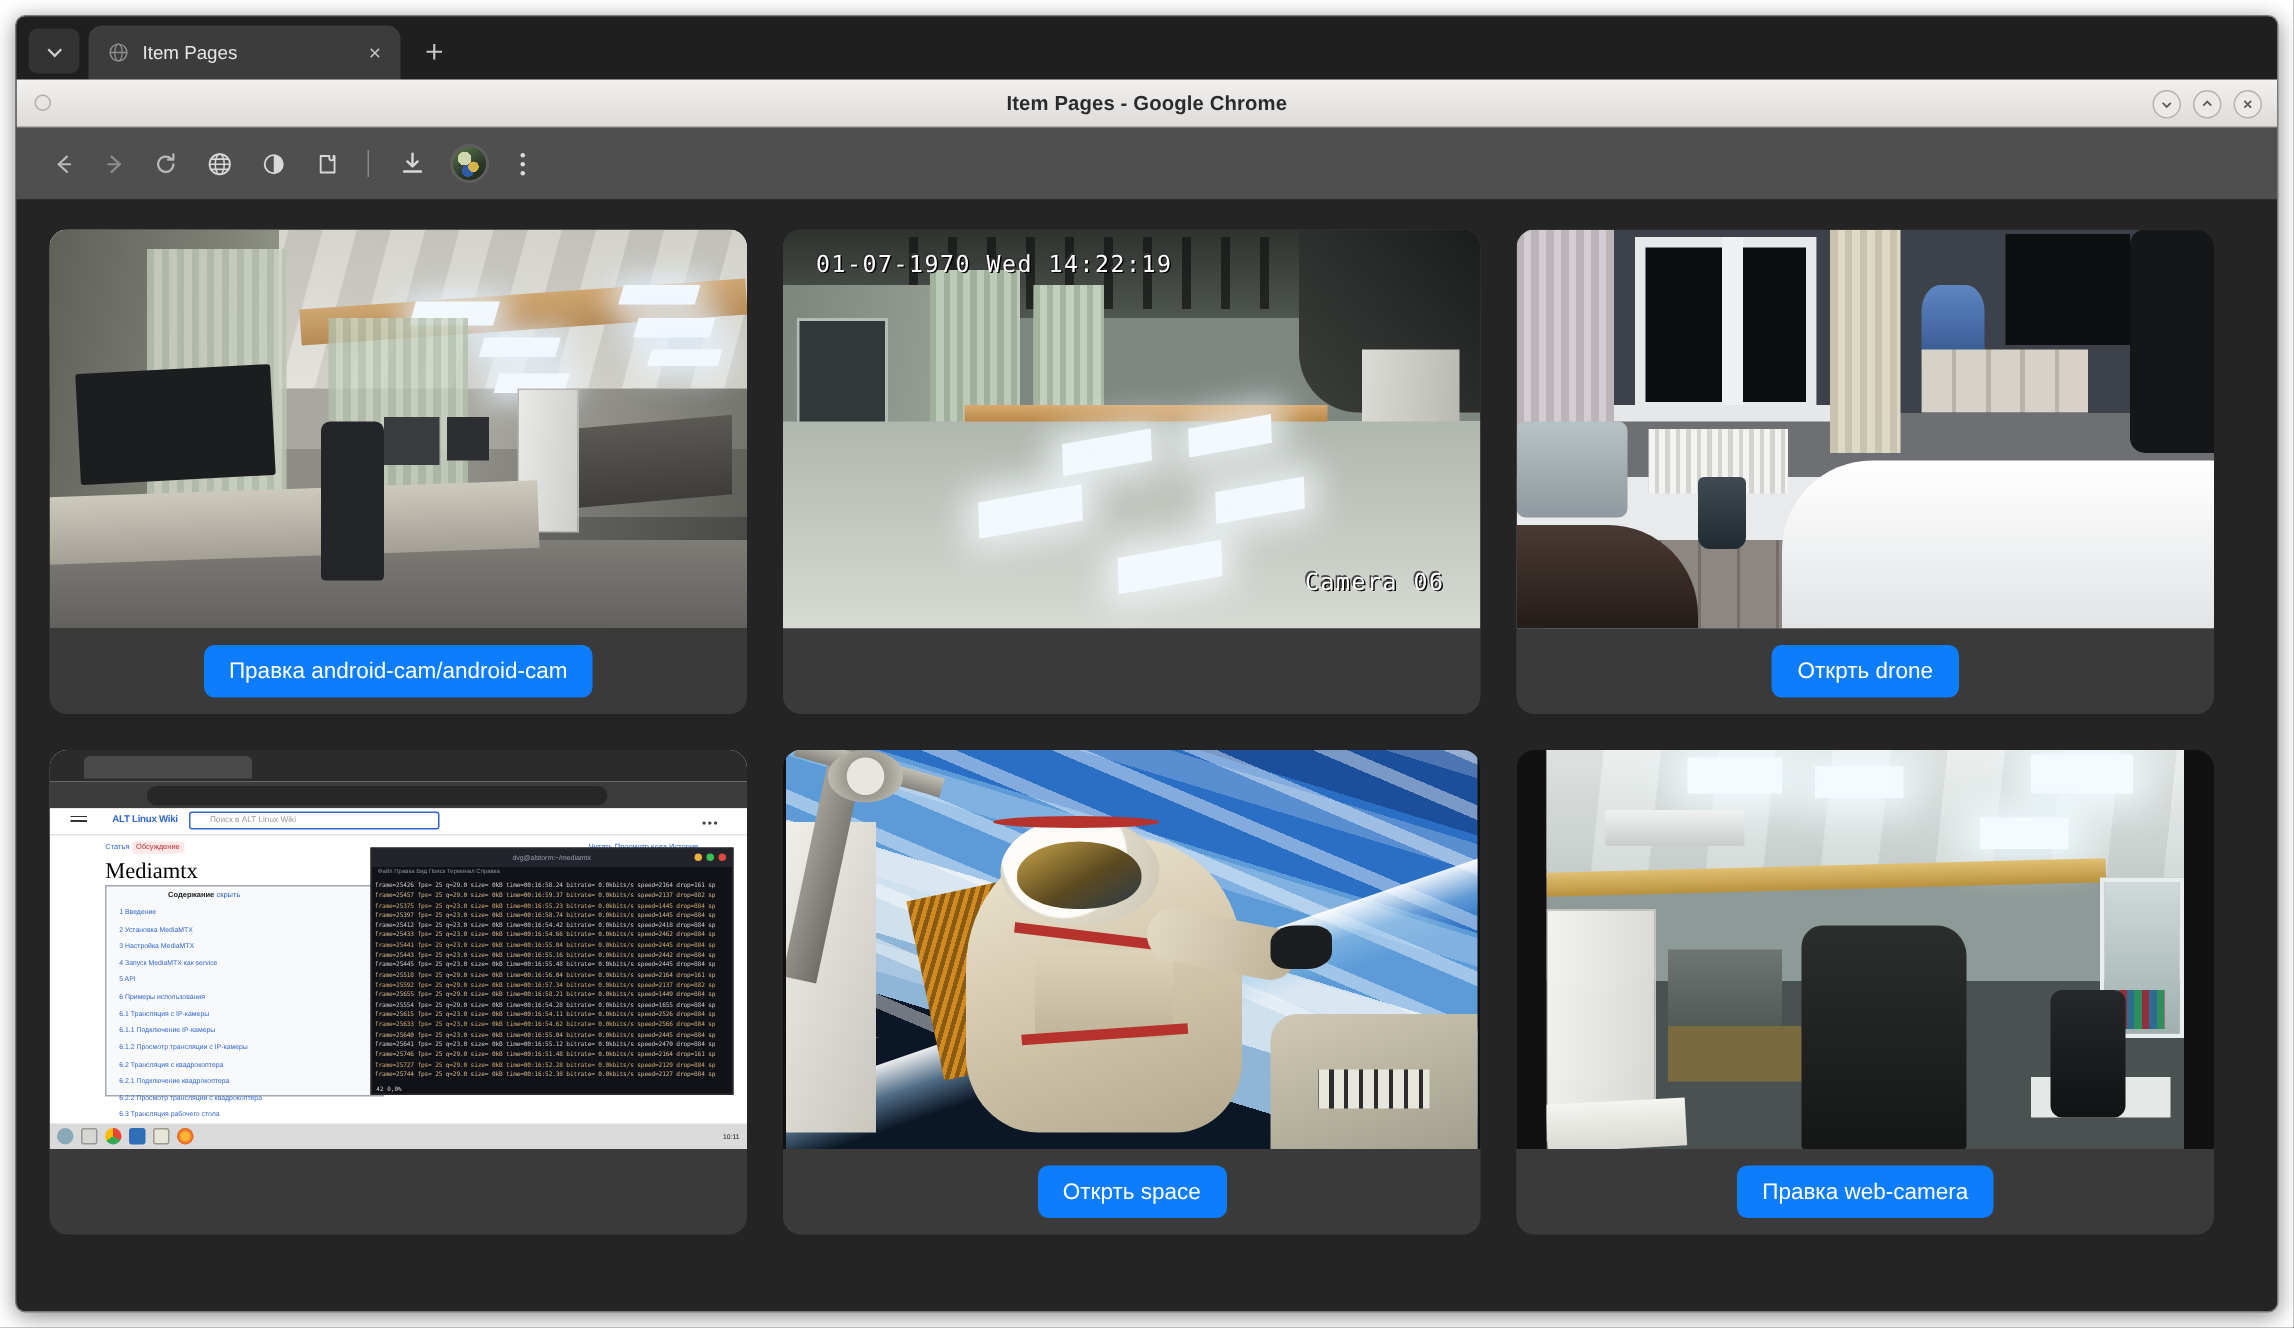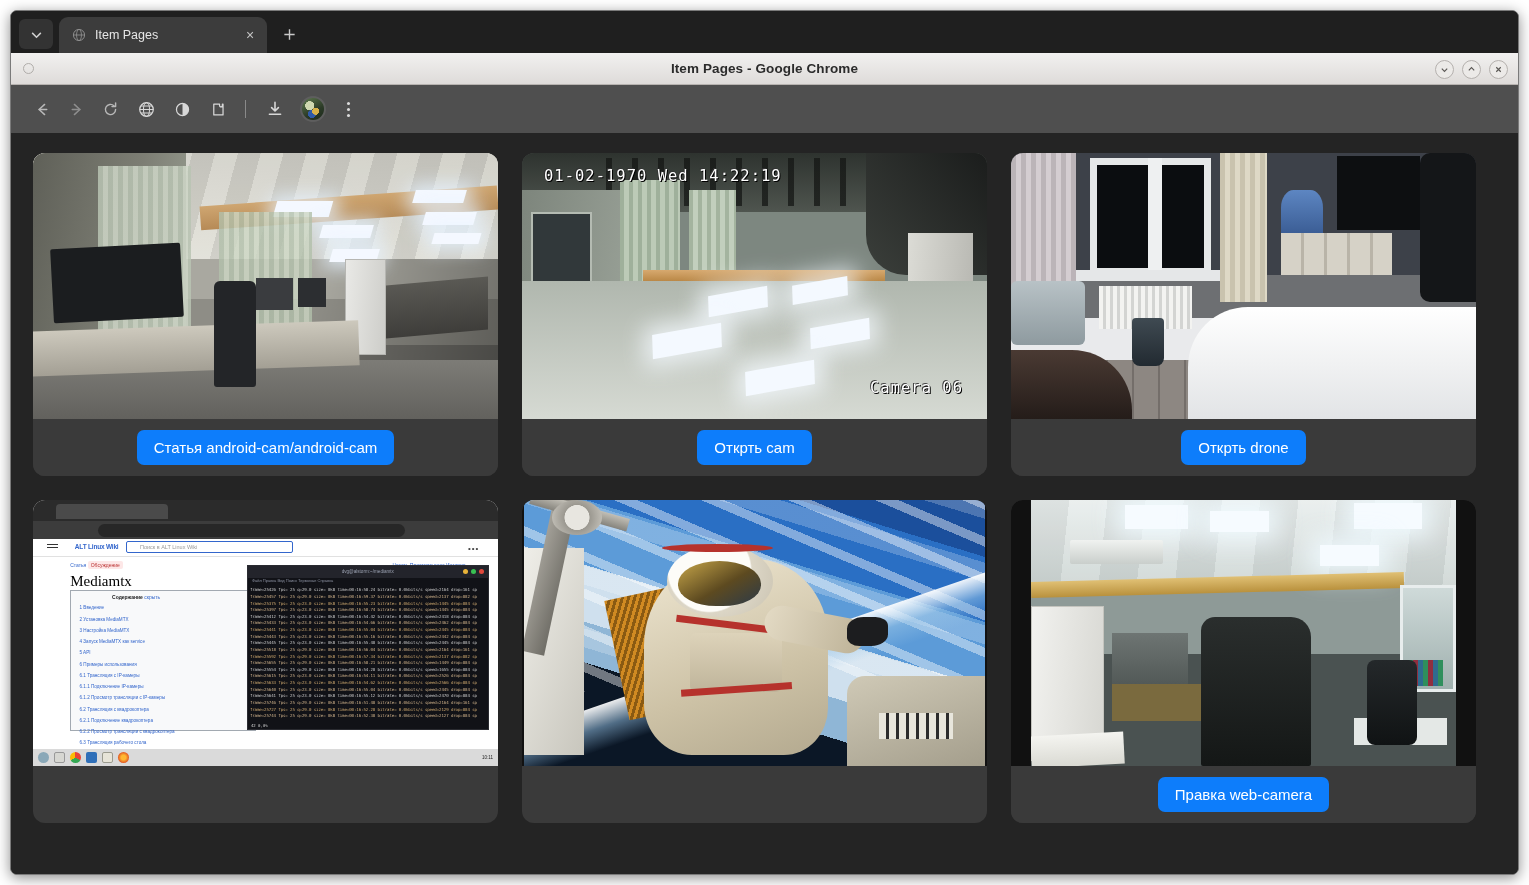--- a/index.html
+++ b/index.html
@@ -583,21 +583,21 @@
             <div class="floor"></div>
             <div class="stack"></div>
             <div class="desk"></div>
             <div class="monitor"></div>
             <div class="pc1"></div>
             <div class="pc2"></div>
             <div class="chair"></div>
           </div>
         </div>
         <div class="card-footer">
-          <button class="open-btn">Статья android-cam/android-cam</button>
+          <button class="open-btn">Правка android-cam/android-cam</button>
         </div>
       </div>
 
       <div class="card">
         <div class="card-media">
           <div class="thumb t-cam">
             <div class="ceil"></div>
             <div class="pipes"></div>
             <div class="wallL"></div>
             <div class="winL"></div>
@@ -605,26 +605,23 @@
             <div class="blinds2"></div>
             <div class="darkR"></div>
             <div class="ledge"></div>
             <div class="doorR"></div>
             <div class="floor"></div>
             <div class="tile" style="left:40%;top:52%;width:13%;height:8%"></div>
             <div class="tile" style="left:58%;top:48%;width:12%;height:7%"></div>
             <div class="tile" style="left:28%;top:66%;width:15%;height:9%"></div>
             <div class="tile" style="left:62%;top:64%;width:13%;height:8%"></div>
             <div class="tile" style="left:48%;top:80%;width:15%;height:9%"></div>
-            <div class="ts">01-02-1970 Wed 14:22:19</div>
+            <div class="ts">01-07-1970 Wed 14:22:19</div>
             <div class="camlabel">Camera 06</div>
           </div>
-        </div>
-        <div class="card-footer">
-          <button class="open-btn">Открть cam</button>
         </div>
       </div>
 
       <div class="card">
         <div class="card-media">
           <div class="thumb t-drone">
             <div class="curtain"></div>
             <div class="window"></div>
             <div class="winmid"></div>
             <div class="sill"></div>
@@ -754,20 +751,23 @@
             <div class="beltR2"></div>
             <div class="arm"></div>
             <div class="glove"></div>
             <div class="helmet"></div>
             <div class="visor"></div>
             <div class="stripeR"></div>
             <div class="module"></div>
             <div class="modwin"></div>
           </div>
         </div>
+        <div class="card-footer">
+          <button class="open-btn">Открть space</button>
+        </div>
       </div>
 
       <div class="card">
         <div class="card-media inset">
           <div class="thumb t-web" style="width:92%;margin:0 auto">
             <div class="ceil"></div>
             <div class="lmp" style="left:22%;top:2%;width:15%;height:9%"></div>
             <div class="lmp" style="left:42%;top:4%;width:14%;height:8%"></div>
             <div class="lmp" style="left:76%;top:1%;width:16%;height:10%"></div>
             <div class="lmp" style="left:68%;top:17%;width:14%;height:8%"></div>

